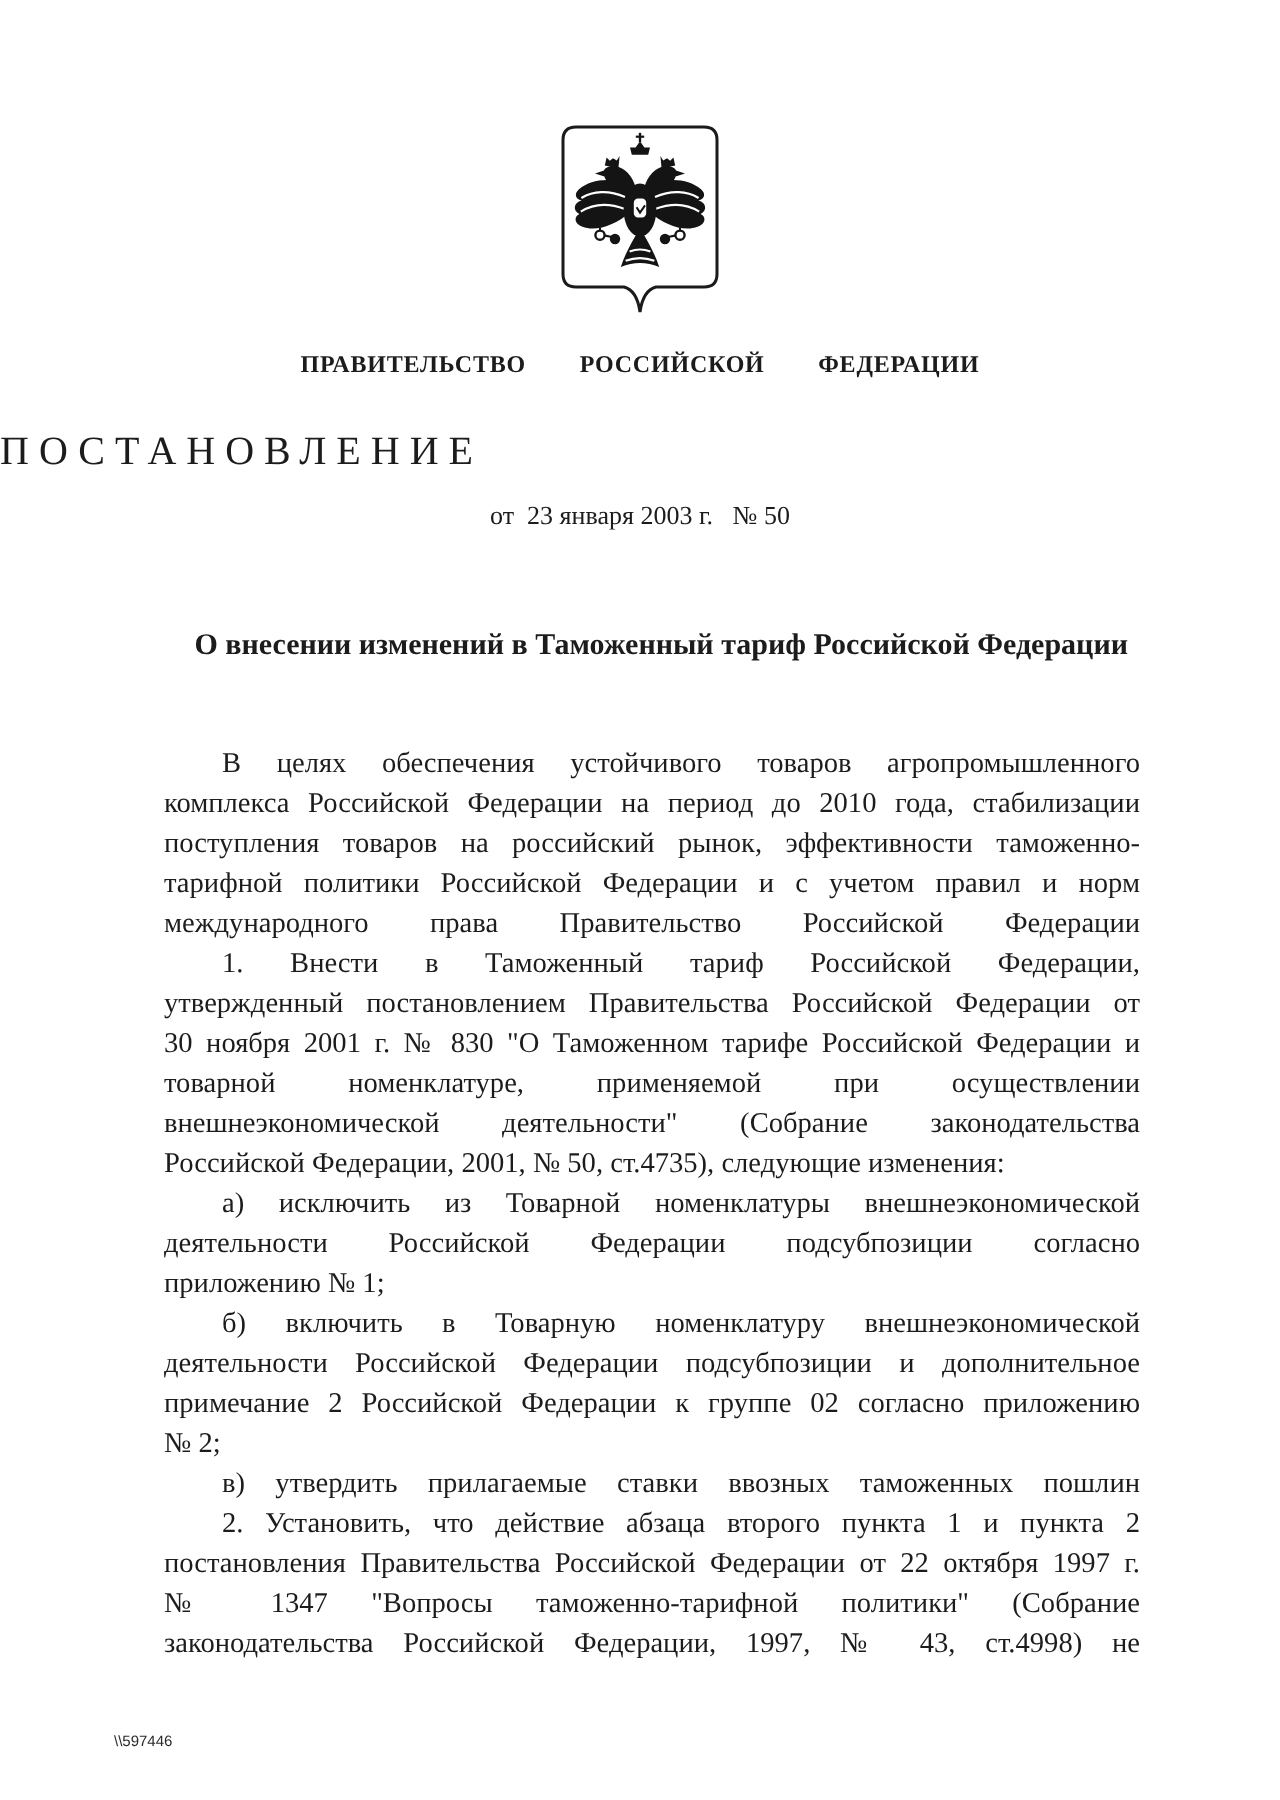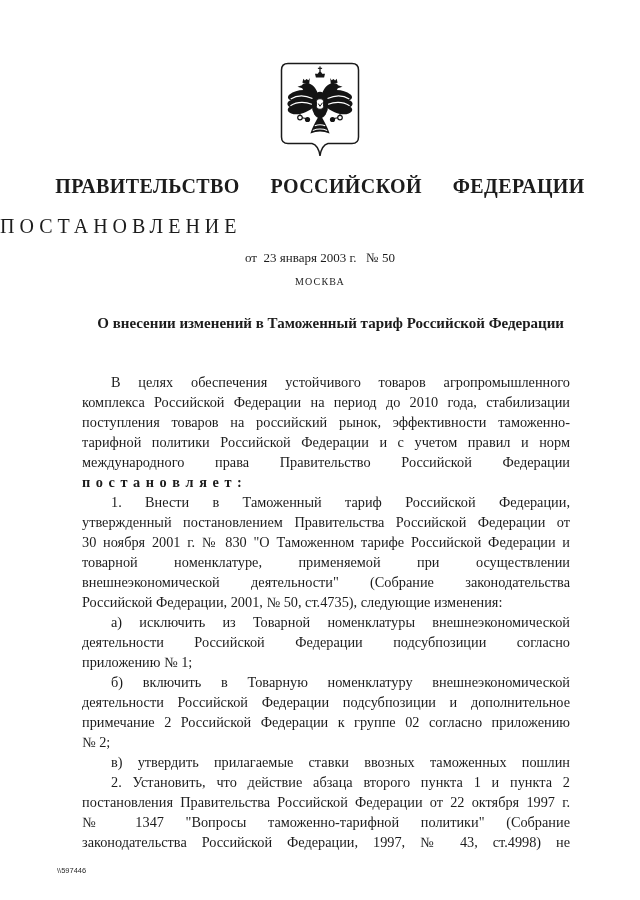--- a/index.html
+++ b/index.html
@@ -14,21 +14,21 @@
   .page { position: absolute; inset: 0; }
 
   .crest {
     position: absolute; top: 62px; left: 0; right: 0;
     display: flex; justify-content: center;
   }
 
   .org {
     position: absolute; top: 175px; left: 0; right: 0;
     text-align: center;
-    font-size: 20px; font-weight: bold;
+    font-size: 12px; font-weight: bold;
     letter-spacing: 0.4px; word-spacing: 10px;
     white-space: pre;
   }
   .doctype {
     position: absolute; top: 215px; left: 0; right: 0;
     text-align: left;
     font-size: 20px; letter-spacing: 5px;
   }
   .dateline {
     position: absolute; top: 250px; left: 0; right: 0;
@@ -109,31 +109,29 @@
       </g>
     </svg>
   </div>
 
   <div class="org">ПРАВИТЕЛЬСТВО  РОССИЙСКОЙ  ФЕДЕРАЦИИ</div>
 
   <div class="doctype">ПОСТАНОВЛЕНИЕ</div>
 
   <div class="dateline">от  23 января 2003 г.   № 50</div>
 
-  <div class="city">МОСКВА</div>
 
   <div class="title">О внесении изменений в Таможенный тариф Российской Федерации</div>
 
   <div class="content" id="body-text">
       <div class="line indent just">В целях обеспечения устойчивого товаров агропромышленного</div>
       <div class="line just">комплекса Российской Федерации на период до 2010 года, стабилизации</div>
       <div class="line just">поступления товаров на российский рынок, эффективности таможенно-</div>
       <div class="line just">тарифной политики Российской Федерации и с учетом правил и норм</div>
       <div class="line just">международного права Правительство Российской Федерации</div>
-      <div class="line bold-spaced">п о с т а н о в л я е т :</div>
       <div class="line indent just">1. Внести в Таможенный тариф Российской Федерации,</div>
       <div class="line just">утвержденный постановлением Правительства Российской Федерации от</div>
       <div class="line just">30 ноября 2001 г. № 830 "О Таможенном тарифе Российской Федерации и</div>
       <div class="line just">товарной номенклатуре, применяемой при осуществлении</div>
       <div class="line just">внешнеэкономической деятельности" (Собрание законодательства</div>
       <div class="line">Российской Федерации, 2001, № 50, ст.4735), следующие изменения:</div>
       <div class="line indent just">а) исключить из Товарной номенклатуры внешнеэкономической</div>
       <div class="line just">деятельности Российской Федерации подсубпозиции согласно</div>
       <div class="line">приложению № 1;</div>
       <div class="line indent just">б) включить в Товарную номенклатуру внешнеэкономической</div>

